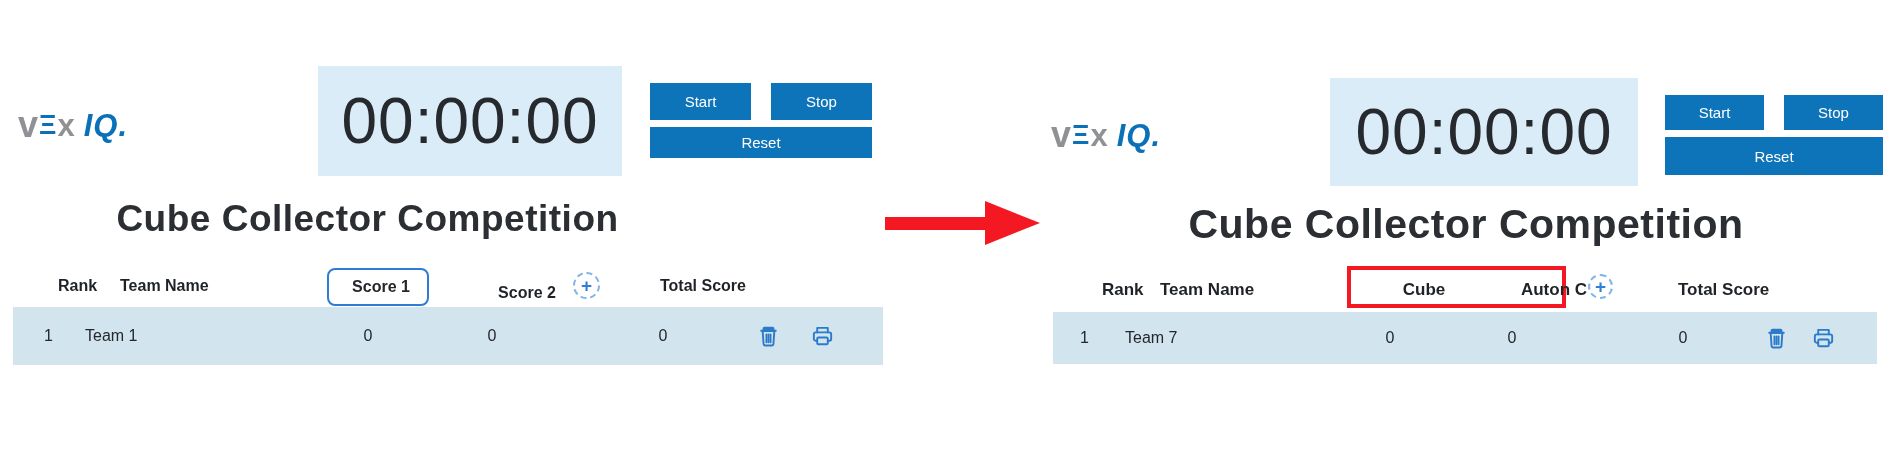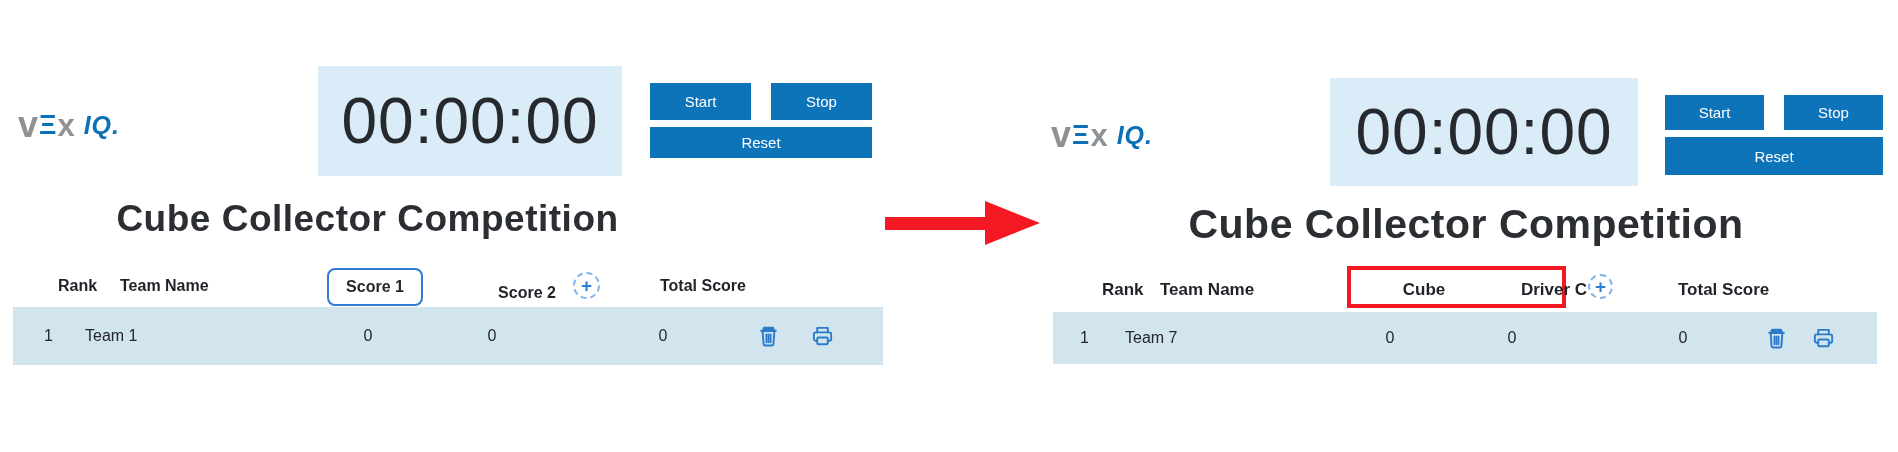--- a/index.html
+++ b/index.html
@@ -7,41 +7,41 @@
     position:relative;width:1898px;height:452px;background:#ffffff;overflow:hidden;
     font-family:"Liberation Sans","DejaVu Sans",sans-serif;color:#24272b;
   }
   .abs{position:absolute;}
 
   
   .logo{display:flex;align-items:center;}
   .logo .lv{color:#8f9194;font-size:36px;font-weight:700;line-height:1;}
   .logo .le{color:#0a70b8;font-size:27px;font-weight:800;line-height:1;margin:0 1px;}
   .logo .lx{color:#8f9194;font-size:31px;font-weight:700;line-height:1;}
-  .logo .liq{color:#0a70b8;font-size:25px;font-weight:800;font-style:italic;margin-left:9px;line-height:1;letter-spacing:1px;}
+  .logo .liq{color:#0a70b8;font-size:31px;font-weight:800;font-style:italic;margin-left:9px;line-height:1;letter-spacing:1px;}
 
   
   .timer{background:#daecf7;display:flex;align-items:center;justify-content:center;
          font-size:64px;color:#26292d;letter-spacing:1px;text-align:right;}
 
   
   .btn{background:#0e74ba;color:#ffffff;display:flex;align-items:center;justify-content:center;
        font-size:15px;border:none;cursor:pointer;font-family:inherit;}
 
   
   .title{font-weight:800;color:#2b2e33;text-align:center;letter-spacing:0.5px;}
 
   
   .th{font-weight:600;font-size:16px;color:#1f2328;white-space:nowrap;margin-left:38px;}
   .th.score{font-weight:700;}
   .cell{font-size:16px;color:#24272b;white-space:nowrap;position:absolute;top:50%;transform:translateY(-50%);}
   .cell.c{text-align:center;width:100px;}
 
   .score1-box{border:2px solid #2e7cd6;border-radius:8px;display:flex;align-items:center;justify-content:center;
-              font-weight:700;font-size:16px;background:#ffffff;}
+              font-weight:700;font-size:16px;background:#ffffff;padding-left:6px;}
   .plus{border:2px dashed #7fb5e8;border-radius:50%;display:flex;align-items:center;justify-content:center;
         color:#2e7fd6;font-size:19px;font-weight:600;box-sizing:border-box;cursor:pointer;background:#fff;}
   .row{background:#d2e4ee;}
   .iconbtn{position:absolute;top:50%;transform:translateY(-50%);cursor:pointer;display:flex;}
 
   .redbox{border:4px solid #f41822;background:transparent;}
 
   
   .arrow-body{background:#f41822;}
   .arrow-head{width:0;height:0;border-left:55px solid #f41822;border-top:22px solid transparent;border-bottom:22px solid transparent;}
@@ -158,21 +158,21 @@
     <button class="abs btn p1-stop">Stop</button>
     <button class="abs btn p1-reset">Reset</button>
 
     <div class="abs title p1-title">Cube Collector Competition</div>
 
     <span class="abs th p1-th-rank">Rank</span>
     <span class="abs th p1-th-team">Team Name</span>
 
     <div class="abs redbox p1-redbox"></div>
     <span class="abs th score p1-th-score1">Cube</span>
-    <span class="abs th score p1-th-score2">Driver C</span>
+    <span class="abs th score p1-th-score2">Auton C</span>
     <div class="abs plus p1-plus">
       <span>+</span>
     </div>
     <span class="abs th score p1-th-total">Total Score</span>
 
     <div class="abs row p1-row">
       <span class="cell" style="left:27px;">1</span>
       <span class="cell" style="left:72px;">Team 7</span>
       <span class="cell c" style="left:287px;">0</span>
       <span class="cell c" style="left:409px;">0</span>

